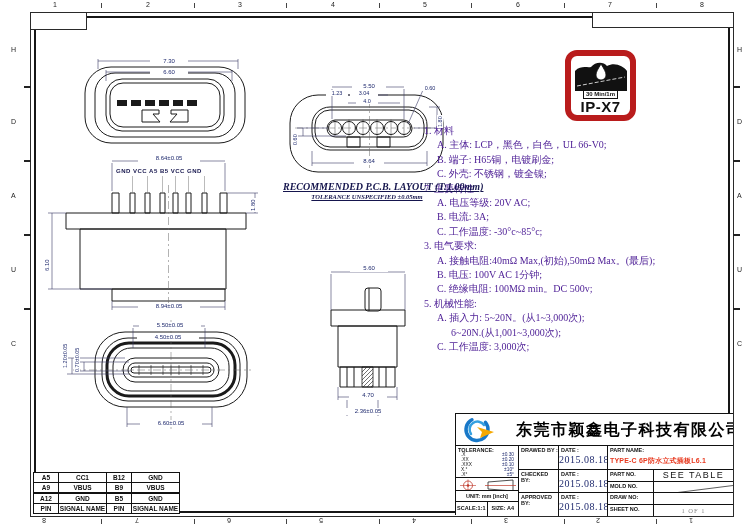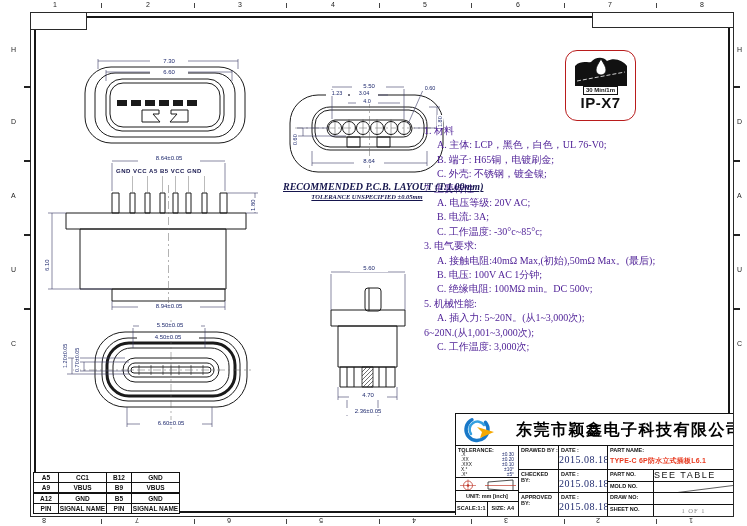--- a/index.html
+++ b/index.html
@@ -14,35 +14,35 @@
   .cornerbox{position:absolute;border:1px solid #2a2a2a;box-sizing:border-box;background:#fff}
   svg.view{position:absolute;z-index:2}
   svg.view *{vector-effect:non-scaling-stroke}
   .dim{position:absolute;font:6px/1.1 "Liberation Sans",sans-serif;color:#1f2a6e;background:#fff;white-space:nowrap;z-index:6;text-align:center;padding:0 1px}
   .dim.rot{transform:rotate(-90deg);transform-origin:0 0}
   .dim.sm{font-size:5.5px}
   .cap{position:absolute;z-index:6;font-family:"Liberation Serif","DejaVu Serif",serif;font-style:italic;font-weight:bold;color:#15154d;text-align:center;text-decoration:underline;white-space:nowrap}
   #notes{position:absolute;left:424px;top:124px;width:302px;z-index:3;font-family:Liberation Serif, serif;color:#4c1d95}
   .nl{font-size:10px;line-height:14.4px;white-space:nowrap}
   .i1{margin-left:13px}
-  .i2{}
+  .i2{margin-left:27px}
   #pin-table{position:absolute;left:33px;top:472px;border-collapse:collapse;z-index:4;background:#fff}
   #pin-table td{border:1px solid #111;font:bold 6.5px "Liberation Sans",sans-serif;text-align:center;padding:0;height:9px;color:#111}
   #pin-table td:nth-child(1),#pin-table td:nth-child(3){width:24px}
   #pin-table td:nth-child(2),#pin-table td:nth-child(4){width:47px}
   #pin-table tr:nth-child(2) td{border-bottom-width:2px}
-  #ipx7{position:absolute;left:565px;top:50px;width:71px;height:71px;border:1px solid #b91c1c;border-radius:12px;box-sizing:border-box;background:#fff;display:flex;flex-direction:column;align-items:center;padding-top:3px;z-index:4}
+  #ipx7{position:absolute;left:565px;top:50px;width:71px;height:71px;border:6px solid #b91c1c;border-radius:12px;box-sizing:border-box;background:#fff;display:flex;flex-direction:column;align-items:center;padding-top:3px;z-index:4}
   .ip-dur{font:bold 6px/7px "Liberation Sans",sans-serif;border:1px solid #111;padding:0 2px;margin-top:-2px;background:#fff;color:#111;z-index:2}
   .ip-big{font:bold 15px/16px "Liberation Sans",sans-serif;letter-spacing:.5px;color:#111}
   #tb{position:absolute;left:455px;top:413px;width:278px;height:102px;border:1.5px solid #111;box-sizing:border-box;background:#fff;z-index:5}
   .tb-cell{position:absolute;border-right:1px solid #111;border-bottom:1px solid #111;box-sizing:border-box;overflow:hidden;background:#fff}
   .lab{font:bold 5.5px "Liberation Sans",sans-serif;color:#111;display:block;padding:1px 0 0 2px}
   .date{font:10px "Liberation Serif",serif;color:#1f2a6e;display:block;text-align:center;margin-top:1px;letter-spacing:.5px}
   .pname{font:bold 7px "Liberation Sans",sans-serif;color:#e8391f;display:block;margin-top:3px;padding-left:2px;letter-spacing:.2px}
-  .see{font:9px "Liberation Sans",sans-serif;letter-spacing:1.5px;line-height:11px;color:#111}
+  .see{font:9px "Liberation Sans",sans-serif;letter-spacing:1.5px;text-align:center;line-height:11px;color:#111}
   .sheet{font:6.5px "Liberation Serif",serif;color:#8a8a8a;text-align:center;line-height:11px;letter-spacing:1px}
   .company{font:bold 16px "Liberation Sans",sans-serif;letter-spacing:1.5px;position:absolute;left:60px;top:6px;color:#000;white-space:nowrap}
   .tol-title{font:bold 5.5px "Liberation Sans",sans-serif;color:#111;padding:1px 0 0 2px}
   .tol-row{display:flex;justify-content:space-between;padding:0 4px 0 5px;font:4.8px/4.9px "Liberation Sans",sans-serif;color:#1f2a6e}
   .tol-row span:first-child{color:#111}
   .unitc{font:bold 5.5px/10px "Liberation Sans",sans-serif;text-align:center;color:#111}
   .ssrow{display:flex}
   .ss{font:bold 5.5px/12px "Liberation Sans",sans-serif;text-align:center;flex:1;color:#111}
   .ss.bl{border-right:1px solid #111}
   .plab{position:absolute;font:bold 6px "Liberation Sans",sans-serif;color:#15154d;z-index:6;white-space:nowrap;letter-spacing:.5px}
@@ -319,21 +319,21 @@
       <path d="M2,12 C8,6 14,9 18,8 C22,3 30,2 34,7 C42,3 50,7 54,12 L54,32 L2,32 z" fill="#111"></path>
       <line x1="4" y1="27" x2="52" y2="18" stroke="#fff" stroke-width="0.8" stroke-dasharray="4 2"></line>
       <path d="M28,5 C25,10 23,13 23,16 a5,5 0 0 0 10,0 C33,13 31,10 28,5 z" fill="#fff" stroke="#111" stroke-width="0.8"></path>
     </svg>
     <span class="ip-dur">30 Min/1m</span>
     <span class="ip-big">IP-X7</span>
   </div>
 
   <div id="notes">
     <div class="nl">1. 材料</div>
-    <div class="nl i1">A. 主体: LCP，黑色，白色，UL 76-V0;</div>
+    <div class="nl i1">A. 主体: LCP，黑色，白色，UL 66-V0;</div>
     <div class="nl i1">B. 端子: H65铜，电镀刷金;</div>
     <div class="nl i1">C. 外壳: 不锈钢，镀全镍;</div>
     <div class="nl">7. 主要特性</div>
     <div class="nl i1">A. 电压等级: 20V AC;</div>
     <div class="nl i1">B. 电流: 3A;</div>
     <div class="nl i1">C. 工作温度: -30°c~85°c;</div>
     <div class="nl">3. 电气要求:</div>
     <div class="nl i1">A. 接触电阻:40mΩ Max,(初始),50mΩ Max。(最后);</div>
     <div class="nl i1">B. 电压: 100V AC 1分钟;</div>
     <div class="nl i1">C. 绝缘电阻: 100MΩ min。DC 500v;</div>

